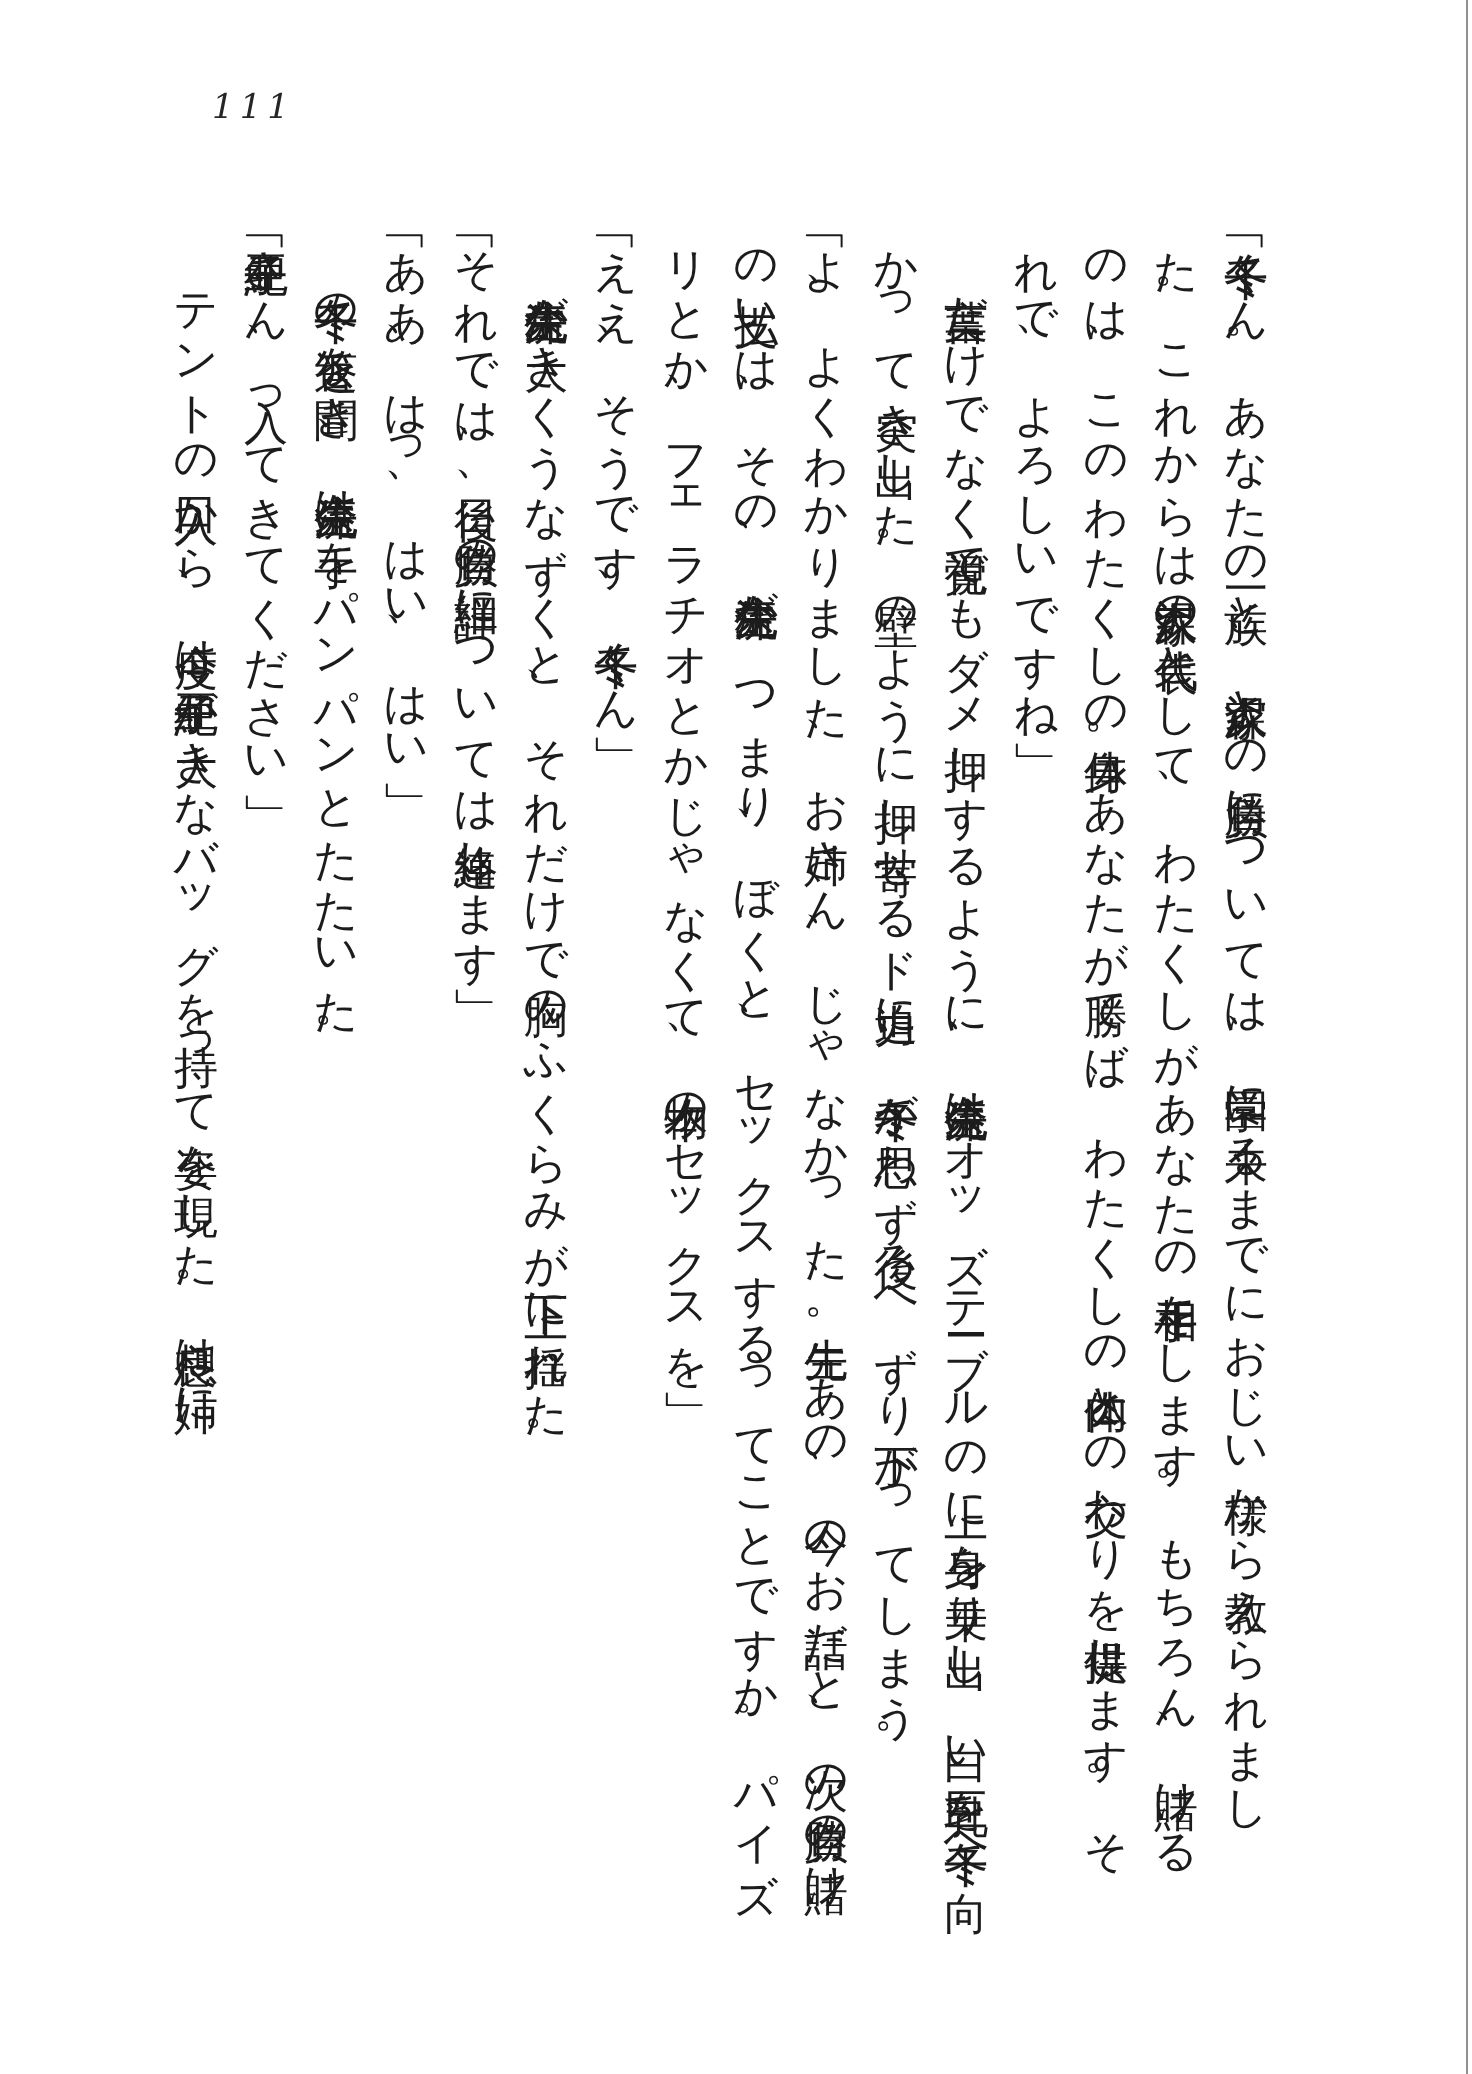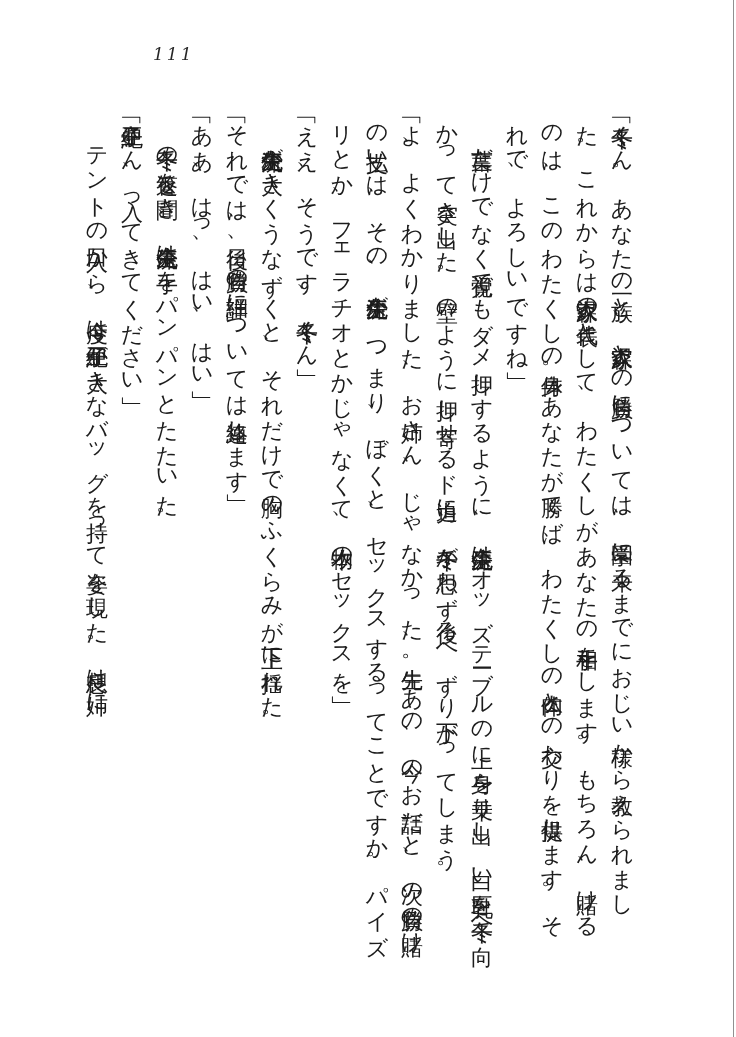--- a/index.html
+++ b/index.html
@@ -11,21 +11,20 @@
     height: 1037px;
     position: relative;
     background: #ffffff;
     overflow: hidden;
     font-family: "DejaVu Serif", serif;
   }
   .page {
     position: absolute;
     inset: 0;
     background: #ffffff;
-    margin-left: 47px;
   }
   .page-number {
     position: absolute;
     left: 106px;
     top: 44px;
     font-family: "DejaVu Serif", serif;
     font-style: italic;
     font-size: 17px;
     letter-spacing: 3px;
     color: #262626;

